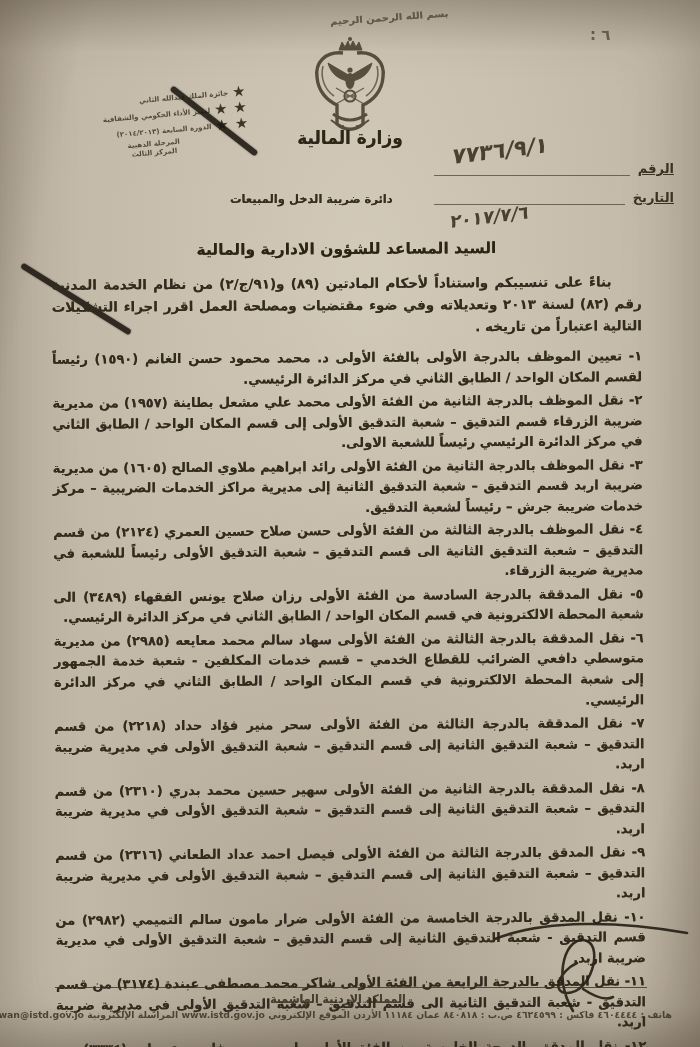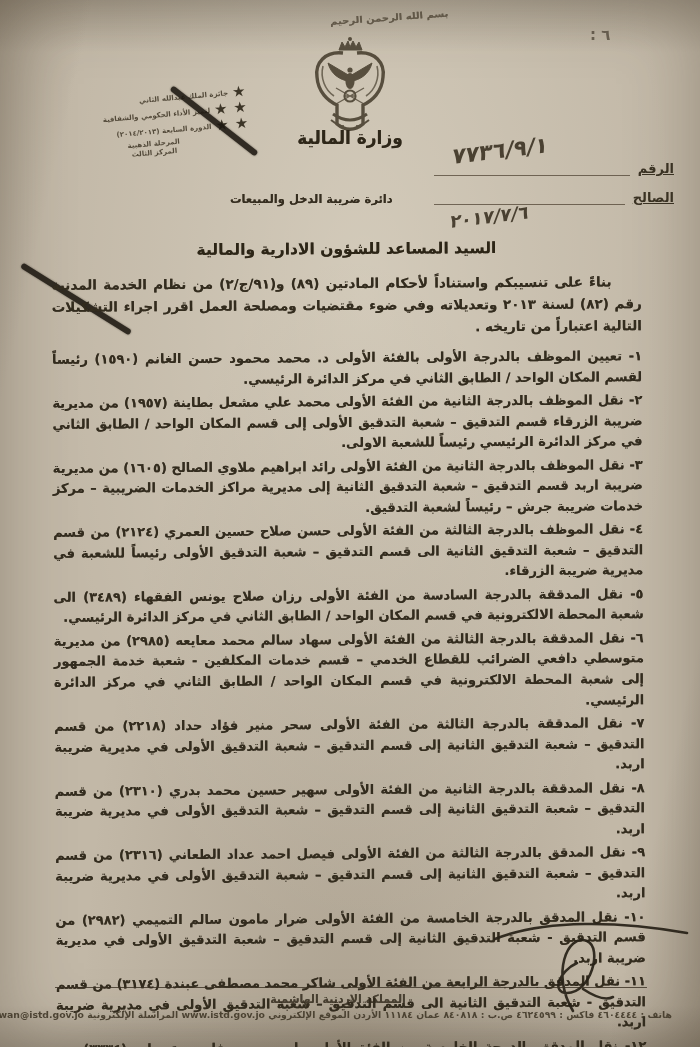--- a/index.html
+++ b/index.html
@@ -157,21 +157,21 @@
   </div>
   <div class="streak streak1"></div>
   <div class="streak streak2"></div>
 
   <div class="refs">
     <div class="ref-row">
       <span class="ref-label">الرقم</span>
       <span class="ref-line"></span>
     </div>
     <div class="ref-row">
-      <span class="ref-label">الصالح</span>
+      <span class="ref-label">التاريخ</span>
       <span class="ref-line"></span>
     </div>
     <div class="hand hand-number">٧٧٣٦/٩/١</div>
     <div class="hand hand-date">٢٠١٧/٧/٦</div>
   </div>
 
   <div class="content">
     <h1 class="title inked">السيد المساعد للشؤون الادارية والمالية</h1>
     <p class="intro inked">بناءً على تنسيبكم واستناداً لأحكام المادتين (٨٩) و(٩١/ج/٢) من نظام الخدمة المدنية رقم (٨٢) لسنة ٢٠١٣ وتعديلاته وفي ضوء مقتضيات ومصلحة العمل اقرر اجراء التشكيلات التالية اعتباراً من تاريخه .</p>
     <p class="item inked">١- تعيين الموظف بالدرجة الأولى بالفئة الأولى د. محمد محمود حسن الغانم (١٥٩٠) رئيساً لقسم المكان الواحد / الطابق الثاني في مركز الدائرة الرئيسي.</p>

